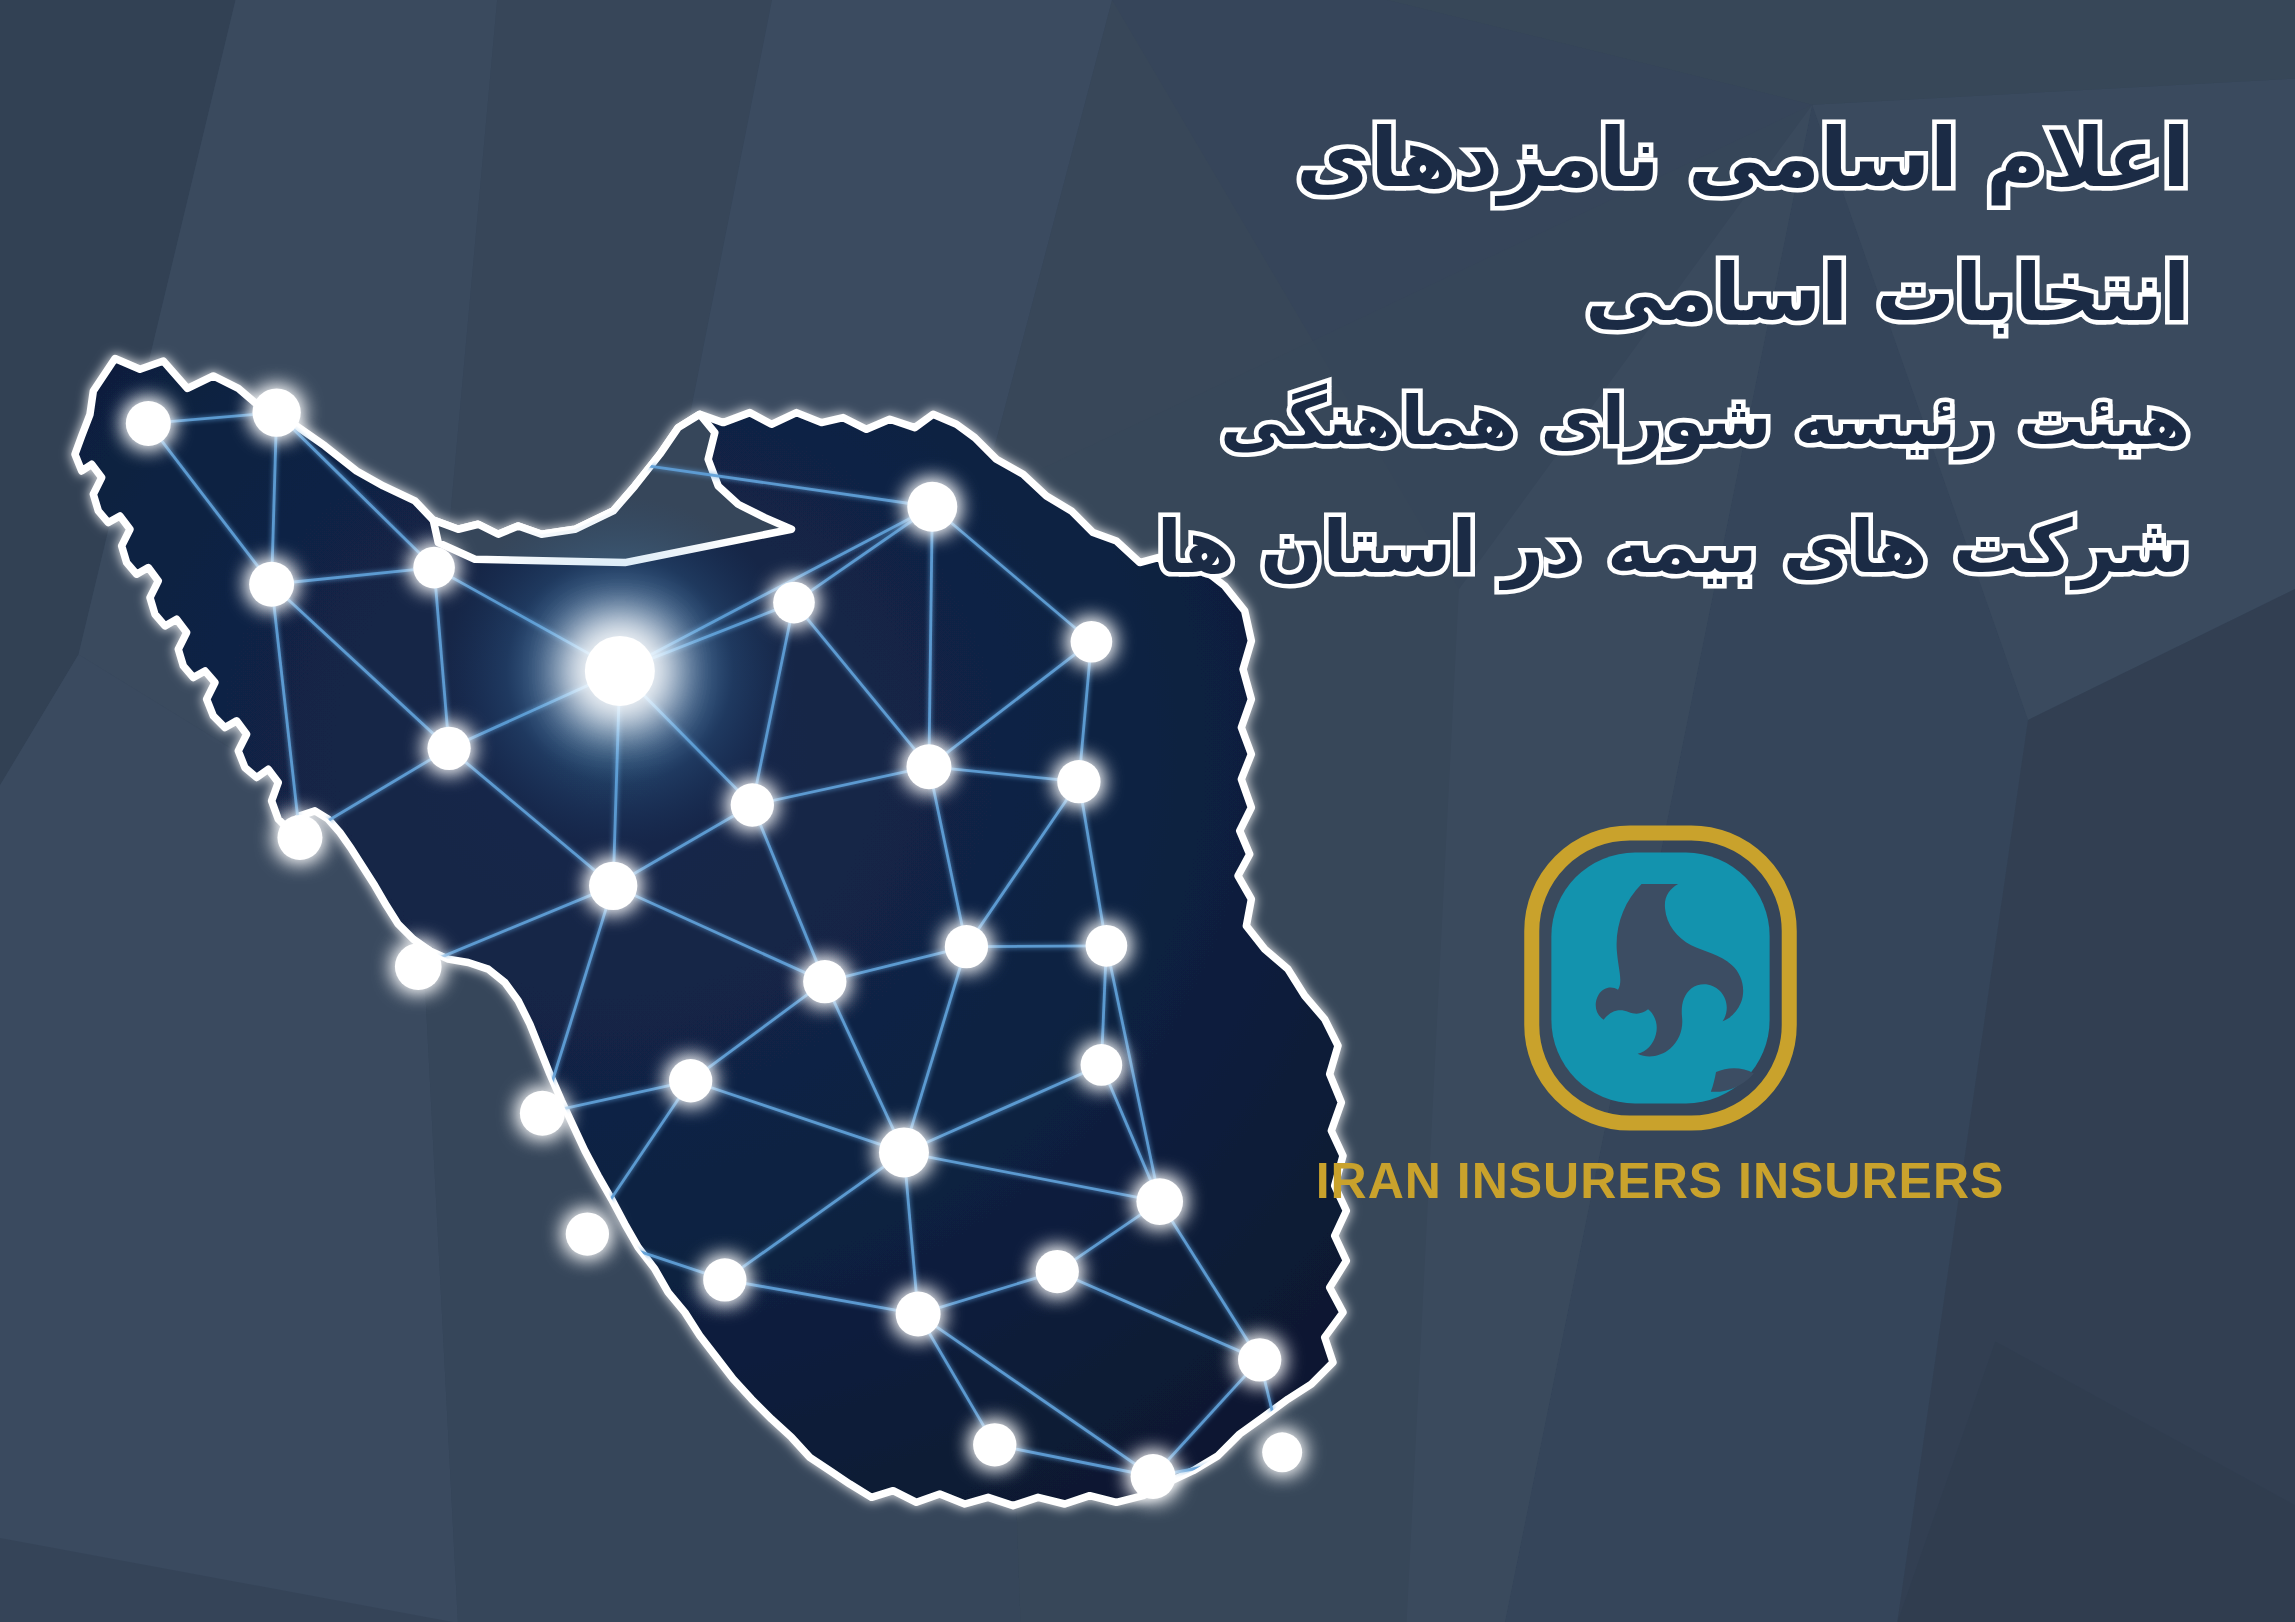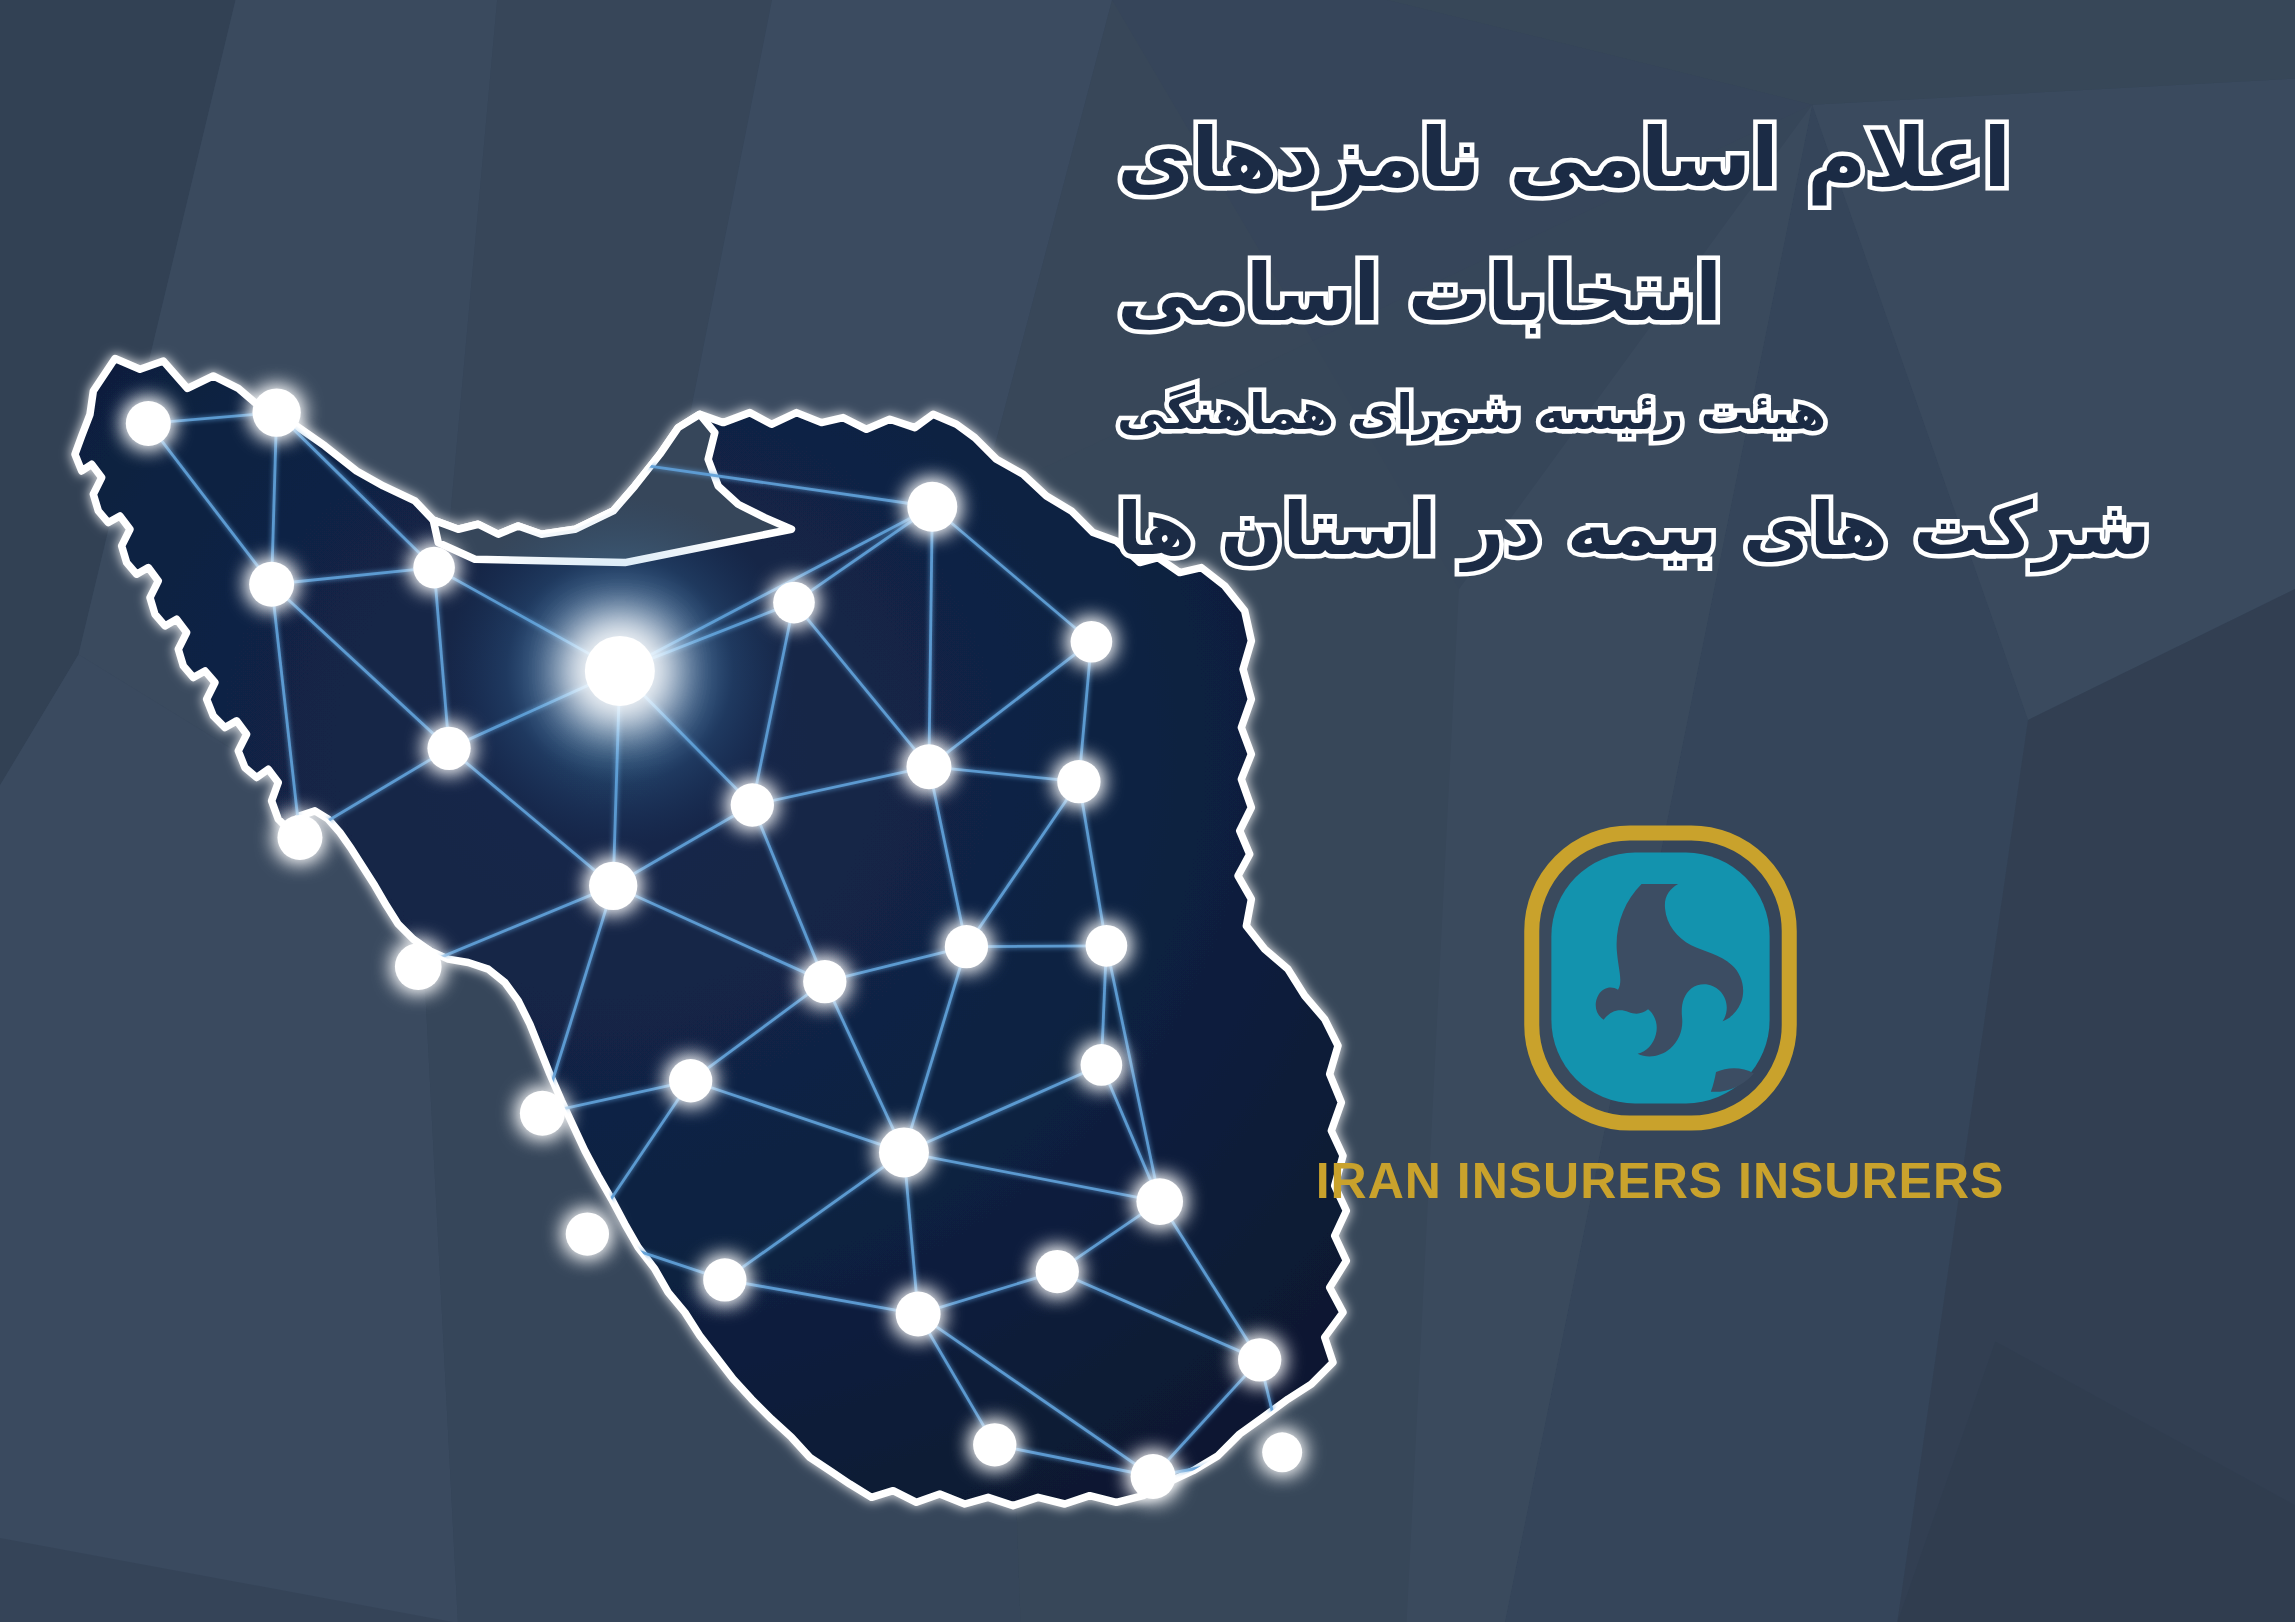--- a/index.html
+++ b/index.html
@@ -28,40 +28,40 @@
   }
   #map-wrap svg{display:block;width:100%;height:100%;overflow:visible;}
 
   
   #headline{
     position:absolute;
     right:105px;
     top:118px;
     width:1073px;
     z-index:3;
-    text-align:left;
+    text-align:right;
     direction:rtl;
   }
   .hl-line{
     font-size:77px;
     font-weight:bold;
     line-height:1.0;
     color:#1b2b45;
     margin:0 0 55px 0;
     white-space:nowrap;
     letter-spacing:-0.7px;
     -webkit-text-stroke:9.2px #ffffff;
     paint-order:stroke fill;
     text-shadow:
        0 0 0.7px #fff;
   }
   .hl-line:last-child{margin-bottom:0;margin-top:20px;}
   .hl-line.l1{font-size:81px;}
   .hl-line.l2{font-size:79px;}
-  .hl-line.l3{font-size:49px;margin-top:40px;}
+  .hl-line.l3{font-size:67px;margin-top:40px;}
   .hl-line.l4{font-size:73px;}
 
   
   #logo-block{
     position:absolute;
     right:190px;
     top:821px;
     width:890px;
     z-index:3;
     text-align:center;

